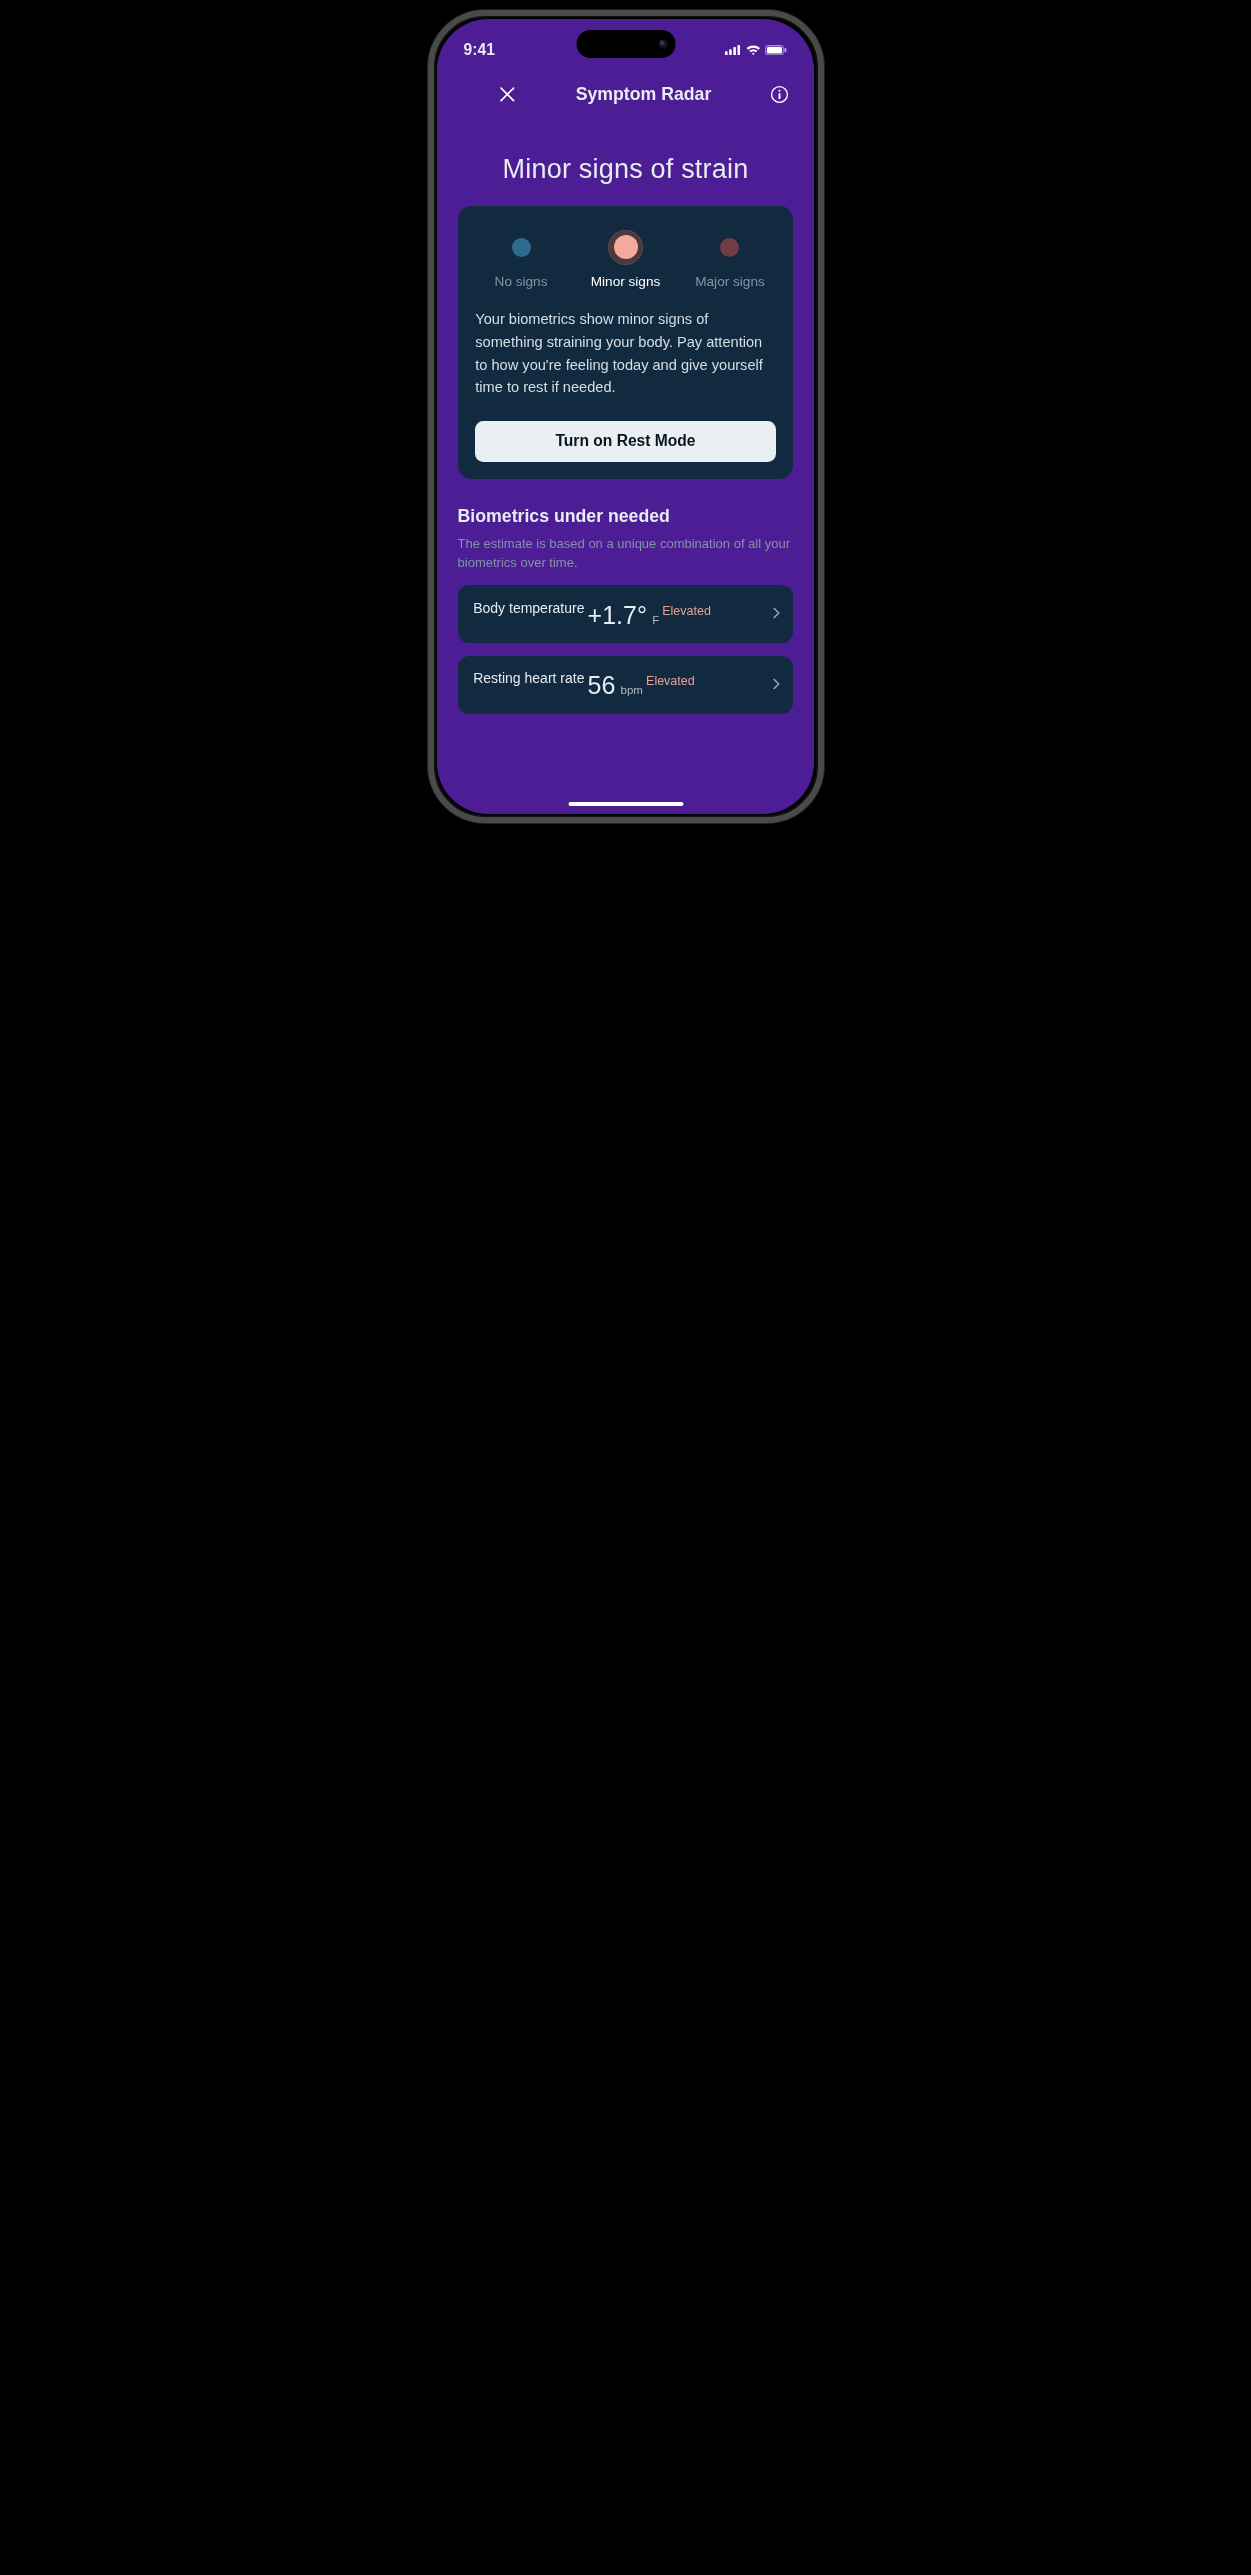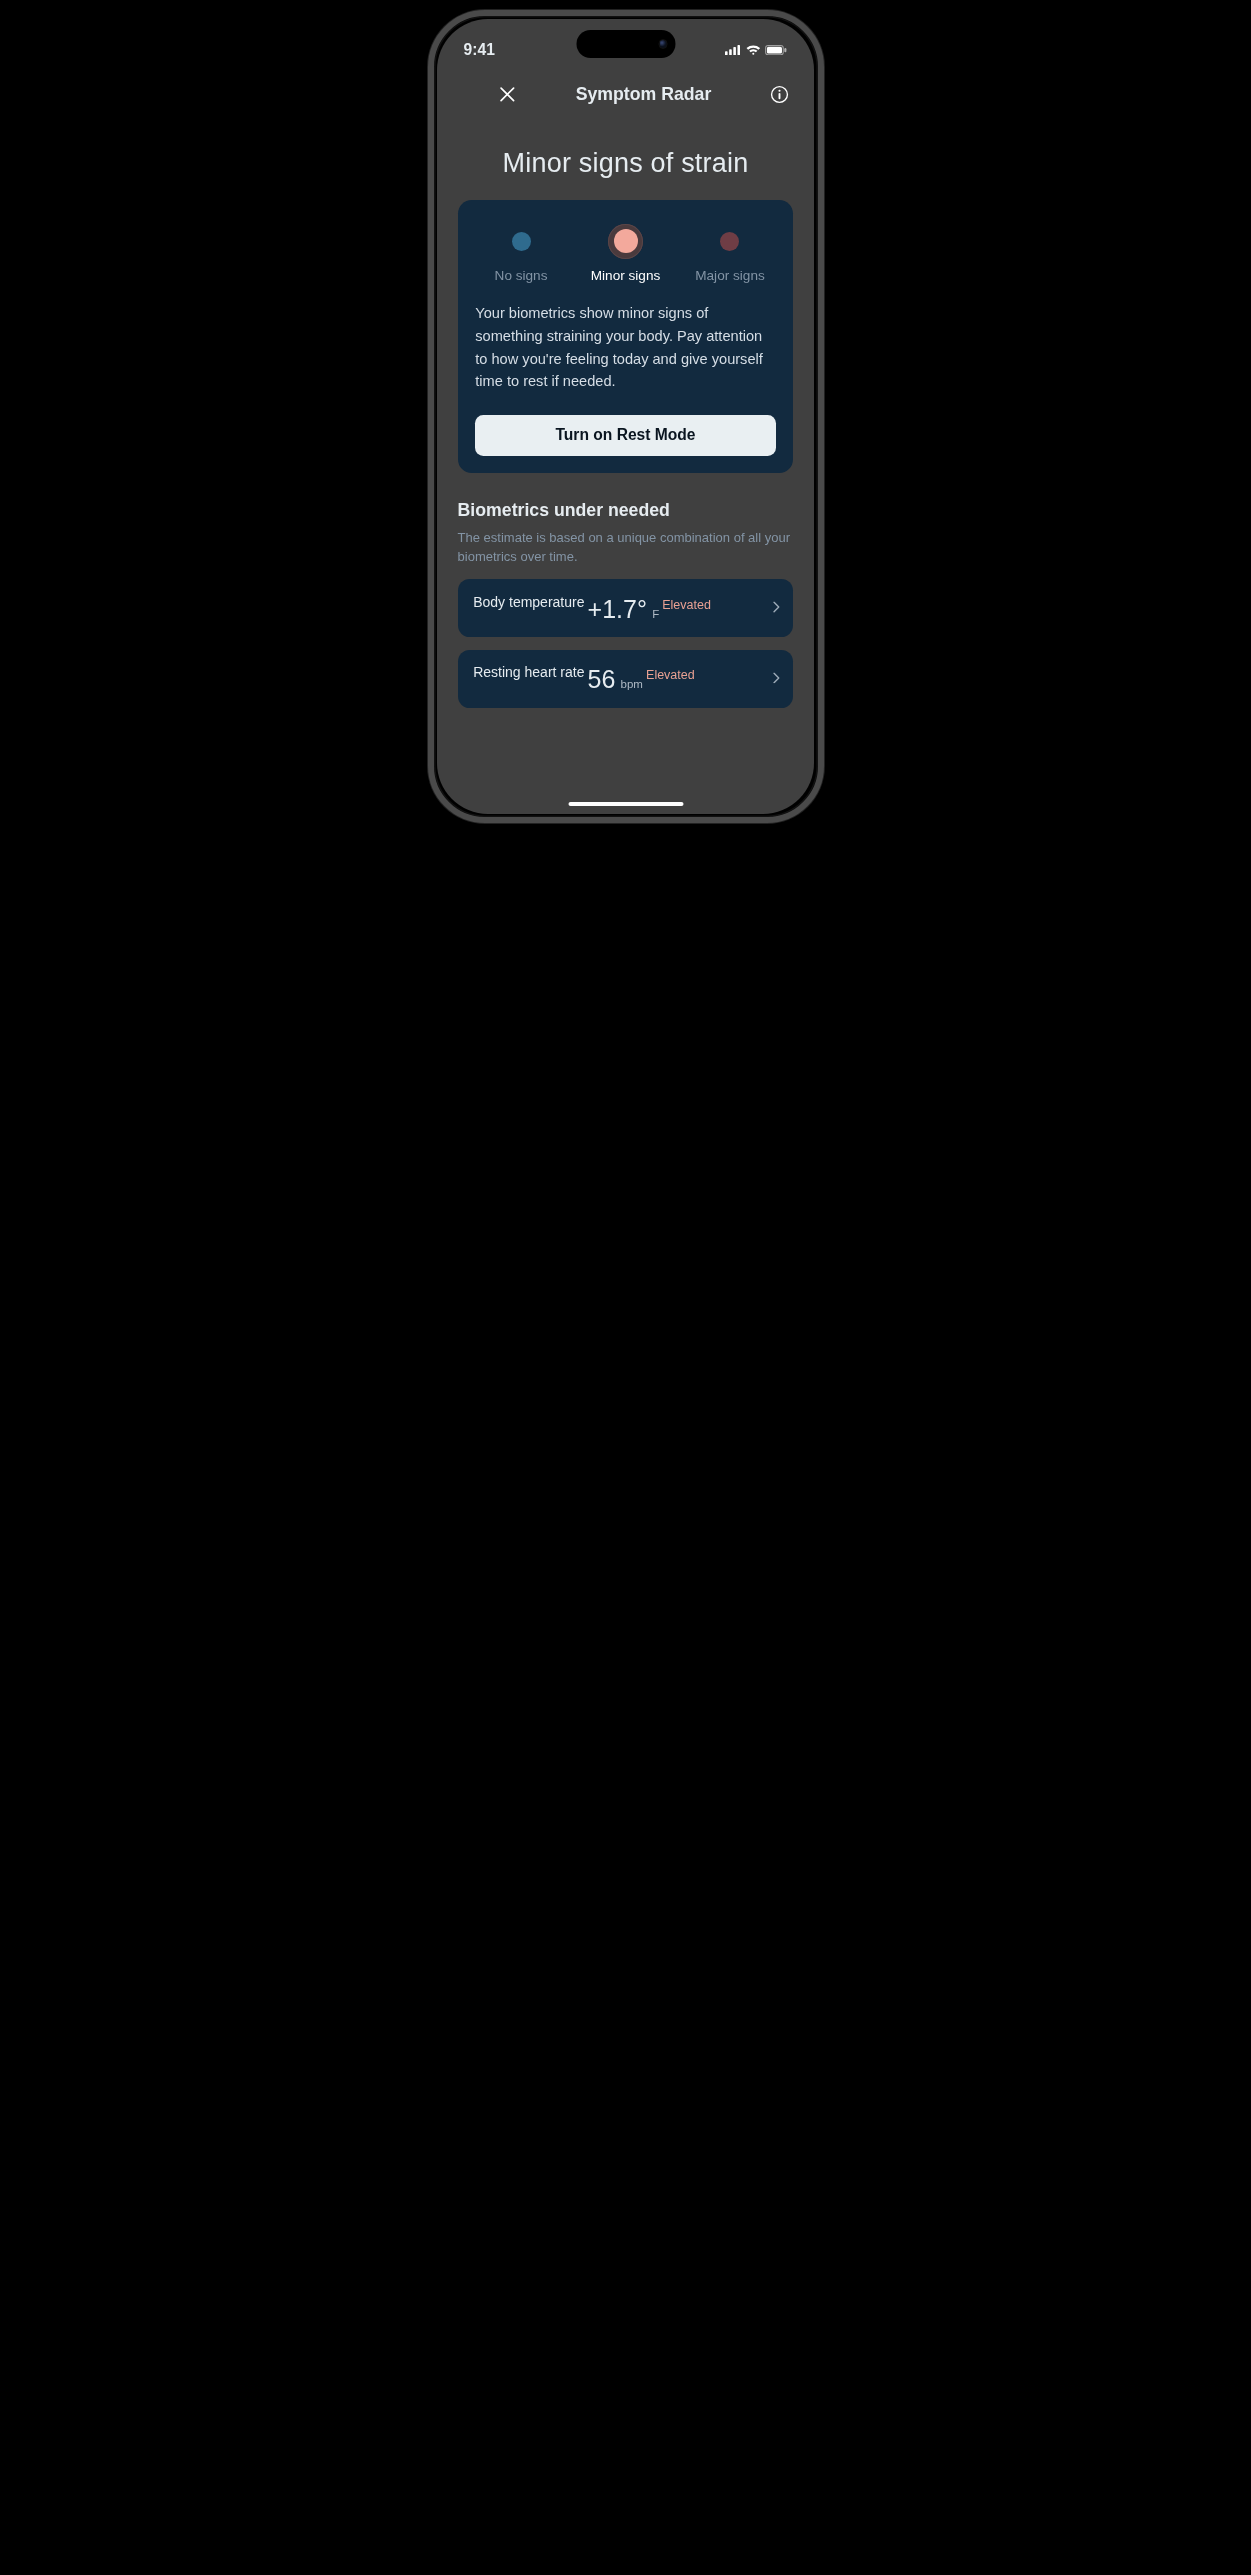--- a/index.html
+++ b/index.html
@@ -16,21 +16,21 @@
     background: #000;
     border: 6.3px solid #4a4a4a;
     border-radius: 57px;
     box-shadow: inset 0 0 0 1.6px #111, 0 0 0 1px #222;
     position: relative;
     overflow: hidden;
   }
   .screen {
     position: absolute;
     inset: 3.1px;
-    background: #404040;
+    background: #4c1d95;
     border-radius: 51px;
     overflow: hidden;
     color: #e6ecf0;
     display: flex;
     flex-direction: column;
   }
   .island {
     position: absolute;
     top: 10.4px;
     left: 50%;
@@ -64,21 +64,21 @@
   .navbar {
     display:flex;
     align-items:center;
     justify-content:flex-start;
     padding: 15.6px 22px 10.4px 22px;
     margin-left: 36px;
   }
   .navbar h1 { font-size: 17.7px; font-weight: 600; text-align:center; flex:1; }
   .icon-btn { width:25px;height:25px; display:flex; align-items:center; justify-content:center; color:#fff; }
   .content { padding: 12.5px 21px 0 21px; flex:1; overflow:hidden; }
-  .hero-title { font-size: 27px; font-weight: 400; text-align:center; margin: 18px 0 21px; letter-spacing: 0.2px;}
+  .hero-title { font-size: 27px; font-weight: 400; text-align:center; margin: 24px 0 21px; letter-spacing: 0.2px;}
   .card {
     background: #122a3f;
     border-radius: 13.6px;
     padding: 24px 17.7px 17.7px 17.7px;
   }
   .level-row { display:flex; justify-content:space-around; gap:13px; margin-bottom: 19px;}
   .level { display:flex; flex-direction:column; align-items:center; gap:9.4px; flex:1;}
   .dot-wrap { width:35px; height:35px; display:flex; align-items:center; justify-content:center; border-radius:50%;}
   .dot { width:19px; height:19px; border-radius:50%; }
   .dot-nosigns { background:#2f6b8e; }

